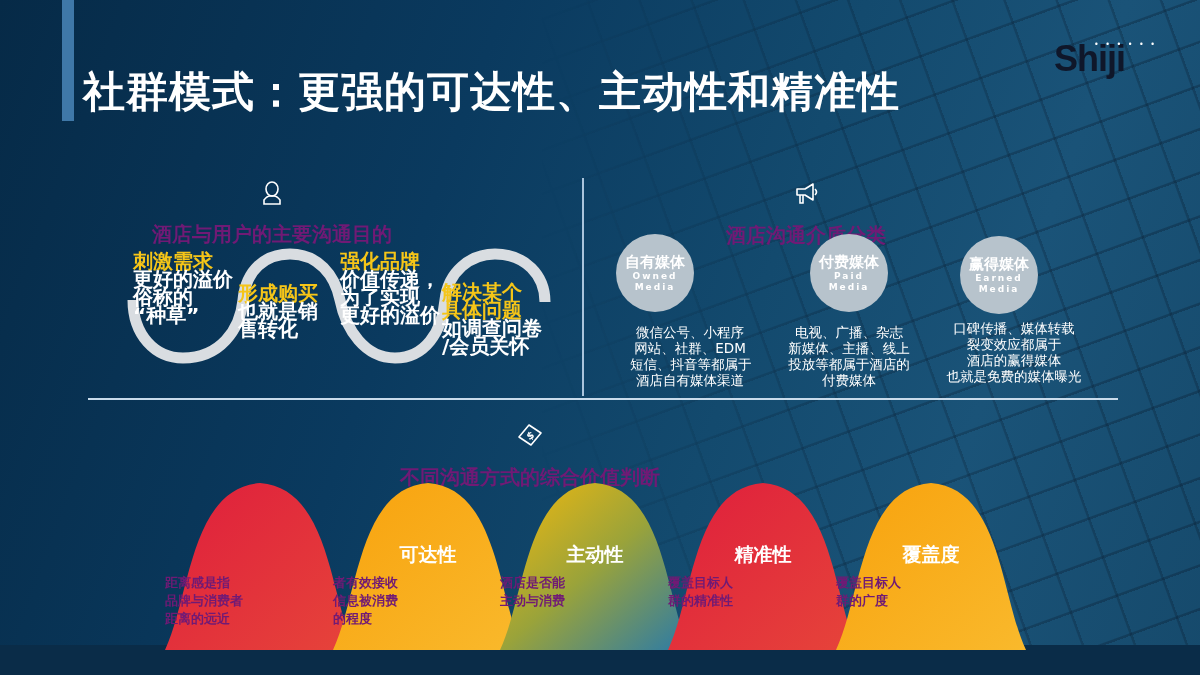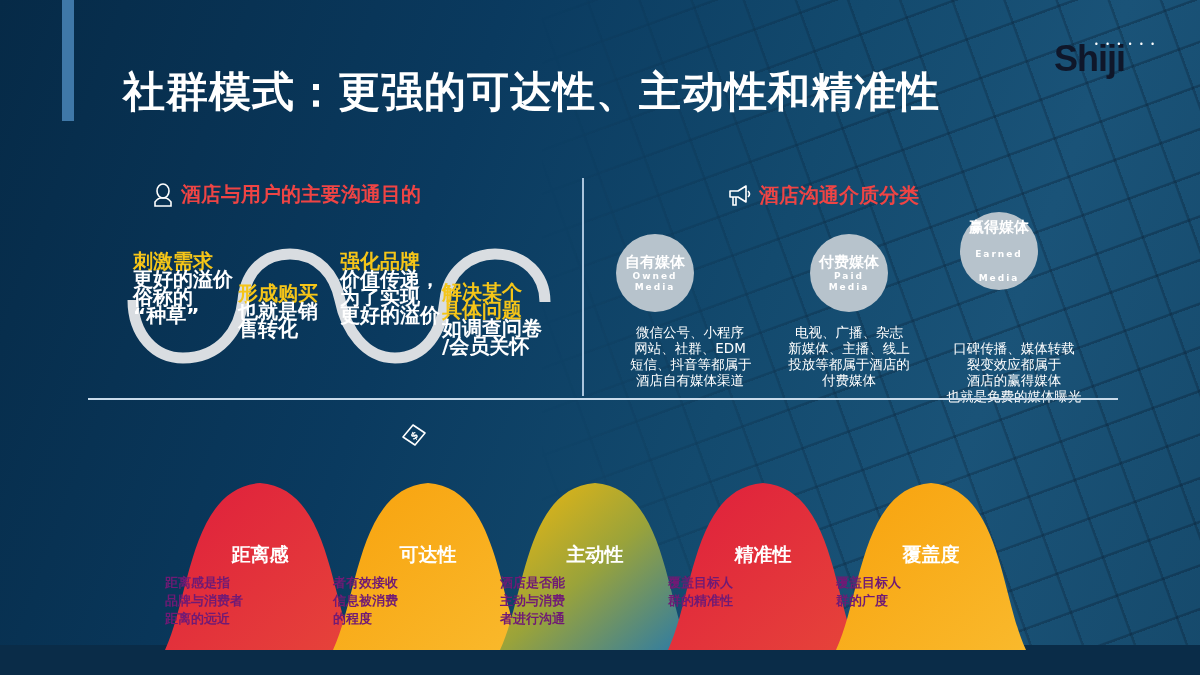--- a/index.html
+++ b/index.html
@@ -23,33 +23,32 @@
     background: #0a2c48;
   }
   .title-bar {
     position: absolute; left: 62px; top: 0; width: 12px; height: 121px;
     background: #3f78a8;
   }
   .title {
     position: absolute; left: 83px; top: 64px;
     font-size: 42px; font-weight: bold; color: #ffffff; letter-spacing: 1px;
     white-space: nowrap;
-    margin-left: 40px;
   }
   .logo {
     position: absolute; left: 1054px; top: 38px;
     font-family: "Liberation Sans", sans-serif; font-weight: bold;
     font-size: 36px; color: #0f172a; letter-spacing: -1px;
   }
   .logo-dots {
     position: absolute; left: 1094px; top: 40px; font-size: 8px; letter-spacing: 2px; color: #fff;
   }
   .section-head {
-    position: absolute; display: flex; align-items: center; gap: 7px;
-    font-size: 20px; font-weight: bold; color: #ef4444; white-space: nowrap;
+    position: absolute; display: flex; align-items: center; gap: 16px;
+    font-size: 20px; font-weight: bold; color: #701a75; white-space: nowrap; flex-direction: column;
   }
   .section-head svg { flex: none; }
   .vdivider { position: absolute; left: 582px; top: 178px; width: 2px; height: 218px; background: #aac4dc; }
   .hdivider { position: absolute; left: 88px; top: 398px; width: 1030px; height: 2px; background: #c9dbeb; }
 
   .wave { position: absolute; left: 120px; top: 240px; }
   .wave-text { position: absolute; text-align: left; font-size: 20px; line-height: 18px; color: #fff; font-weight: bold; }
   .wave-text .hl { color: #f5c518; display: block; }
   .wave-text .body { display: block; }
 
@@ -156,52 +155,52 @@
   <span class="en">Paid</span>
   <span class="en">Media</span>
 </div>
 <div class="media-desc" style="left:788px; top:324px; width:122px;">
   <div>电视、广播、杂志</div>
   <div>新媒体、主播、线上</div>
   <div>投放等都属于酒店的</div>
   <div>付费媒体</div>
 </div>
 
-<div class="media-circle" style="left:960px; top:212px;gap:13px;">
+<div class="media-circle" style="left:960px; top:236px;">
   <span class="cn">赢得媒体</span>
   <span class="en">Earned</span>
   <span class="en">Media</span>
 </div>
-<div class="media-desc" style="left:944px; top:340px; width:140px;">
+<div class="media-desc" style="left:944px; top:320px; width:140px;">
   <div>口碑传播、媒体转载</div>
   <div>裂变效应都属于</div>
   <div>酒店的赢得媒体</div>
   <div>也就是免费的媒体曝光</div>
 </div>
 
 <div class="hdivider"></div>
 
 <div class="section-head" style="left:400px; top:422px;">
   <svg width="28" height="26" viewBox="0 0 28 26">
     <path d="M3 15 L13 3 L25 11 L15 23 Z" fill="none" stroke="#fff" stroke-width="1.6" stroke-linejoin="round"></path>
     <text x="10.5" y="17" font-size="10" fill="#fff" font-family="DejaVu Sans, sans-serif" transform="rotate(-30 14 13)">$</text>
   </svg>
+  <span>不同沟通方式的综合价值判断</span>
 </div>
 
 <div class="bell" style="left:165px;">
   <svg width="190" height="172" viewBox="0 0 190 172">
     <defs>
       <linearGradient id="g1" x1="0" y1="0" x2="1" y2="1">
         <stop offset="0" stop-color="#df1e3c"></stop>
           <stop offset="1" stop-color="#e6443a"></stop>
       </linearGradient>
     </defs>
     <path d="M0 172 C25 120 25 10 95 5 C165 10 165 120 190 172 Z" fill="url(#g1)"></path>
   </svg>
-  <div class="b-title">距离感</div>
   <div class="b-body">
     <div>距离感是指</div>
     <div>品牌与消费者</div>
     <div>距离的远近</div>
   </div>
 </div>
 
 <div class="bell" style="left:333px;">
   <svg width="190" height="172" viewBox="0 0 190 172">
     <defs>
@@ -228,21 +227,20 @@
           <stop offset="0.5" stop-color="#9aa33a"></stop>
           <stop offset="1" stop-color="#2a7aa8"></stop>
       </linearGradient>
     </defs>
     <path d="M0 172 C25 120 25 10 95 5 C165 10 165 120 190 172 Z" fill="url(#g3)"></path>
   </svg>
   <div class="b-title">主动性</div>
   <div class="b-body">
     <div>酒店是否能</div>
     <div>主动与消费</div>
-    <div>者进行沟通</div>
   </div>
 </div>
 
 <div class="bell" style="left:668px;">
   <svg width="190" height="172" viewBox="0 0 190 172">
     <defs>
       <linearGradient id="g4" x1="0" y1="0" x2="1" y2="1">
         <stop offset="0" stop-color="#df1e3c"></stop>
           <stop offset="1" stop-color="#e6443a"></stop>
       </linearGradient>

